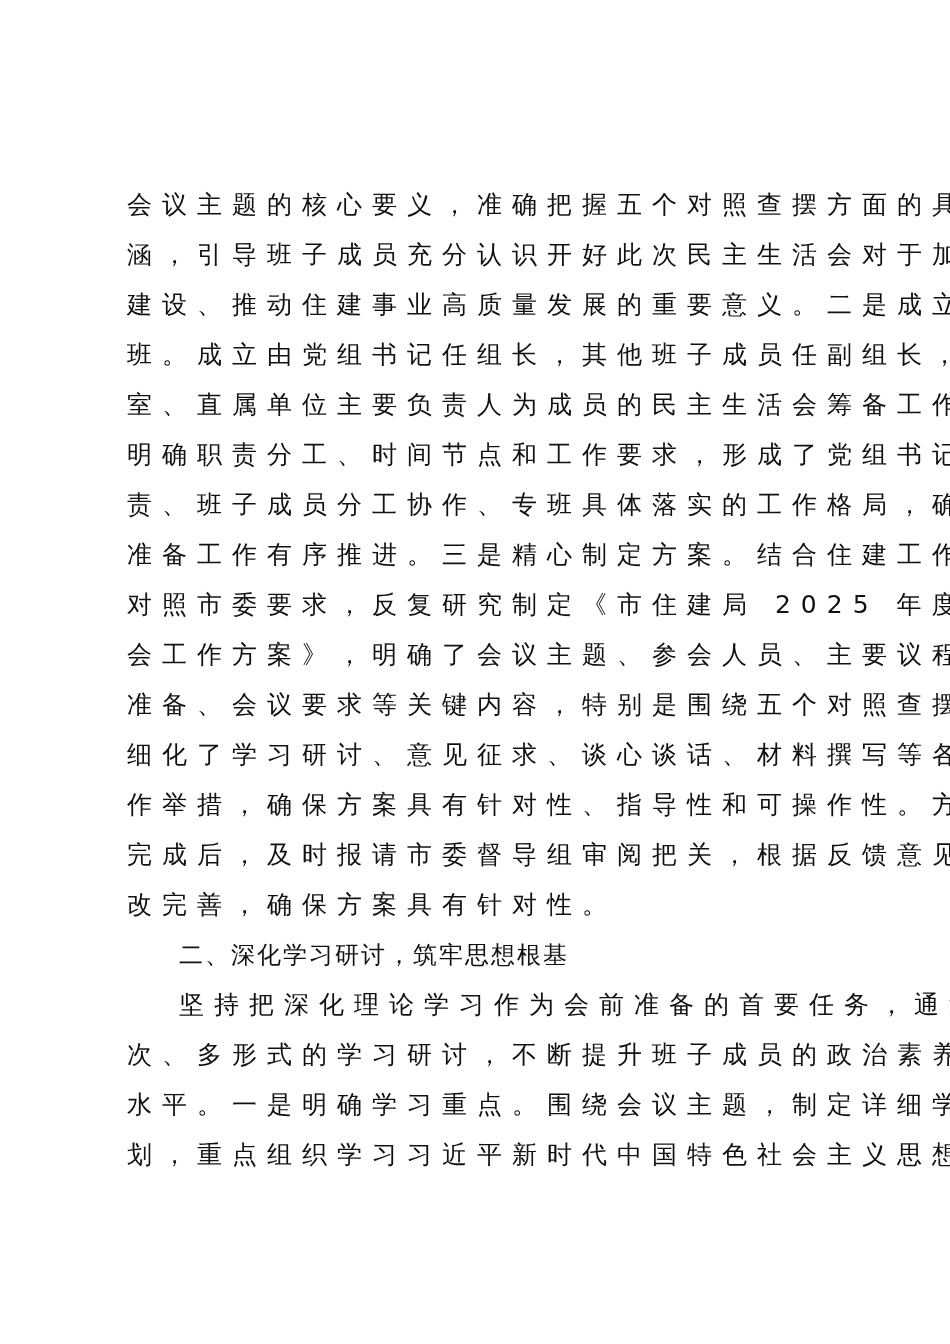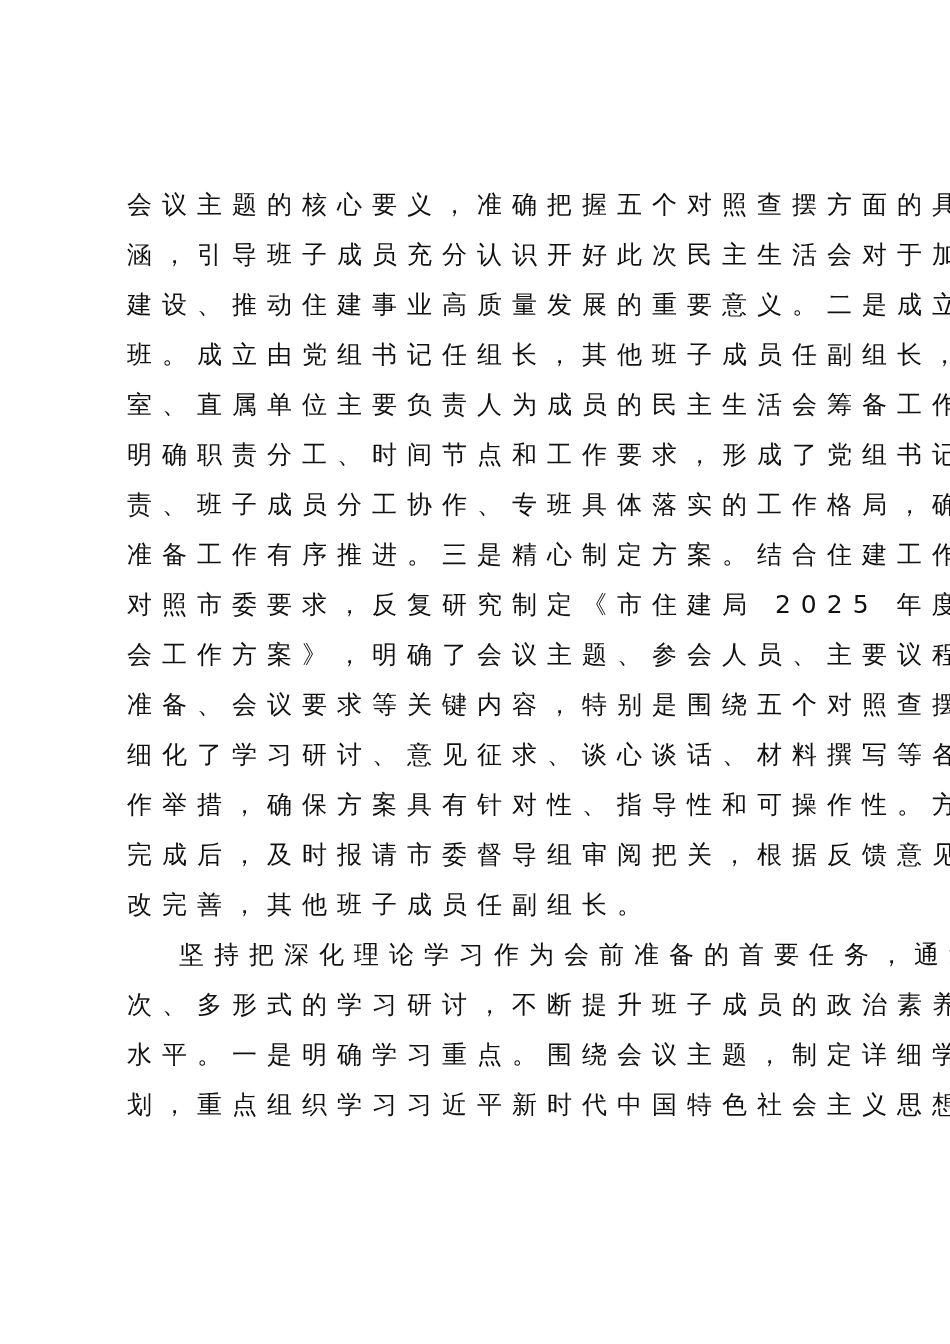--- a/index.html
+++ b/index.html
@@ -61,23 +61,26 @@
       <span class="line">室、直属单位主要负责人为成员的民主生活会筹备工作专班，</span>
       <span class="line">明确职责分工、时间节点和工作要求，形成了党组书记负总</span>
       <span class="line">责、班子成员分工协作、专班具体落实的工作格局，确保各项</span>
       <span class="line">准备工作有序推进。三是精心制定方案。结合住建工作实际，</span>
       <span class="line">对照市委要求，反复研究制定《市住建局 2025 年度民主生活</span>
       <span class="line">会工作方案》，明确了会议主题、参会人员、主要议程、会前</span>
       <span class="line">准备、会议要求等关键内容，特别是围绕五个对照查摆方面，</span>
       <span class="line">细化了学习研讨、意见征求、谈心谈话、材料撰写等各环节工</span>
       <span class="line">作举措，确保方案具有针对性、指导性和可操作性。方案制定</span>
       <span class="line">完成后，及时报请市委督导组审阅把关，根据反馈意见进行修</span>
-      <span class="line">改完善，其他班子成员任副组长。</span>
+      <span class="line">改完善，确保方案具有针对性。</span>
     </div>
 
+    <div>
+      <span class="line heading">二、深化学习研讨，筑牢思想根基</span>
+    </div>
 
     <div>
       <span class="line indent">坚持把深化理论学习作为会前准备的首要任务，通过多层</span>
       <span class="line">次、多形式的学习研讨，不断提升班子成员的政治素养和理论</span>
       <span class="line">水平。一是明确学习重点。围绕会议主题，制定详细学习计</span>
       <span class="line">划，重点组织学习习近平新时代中国特色社会主义思想，党的</span>
     </div>
 
   </div>
 </div>

